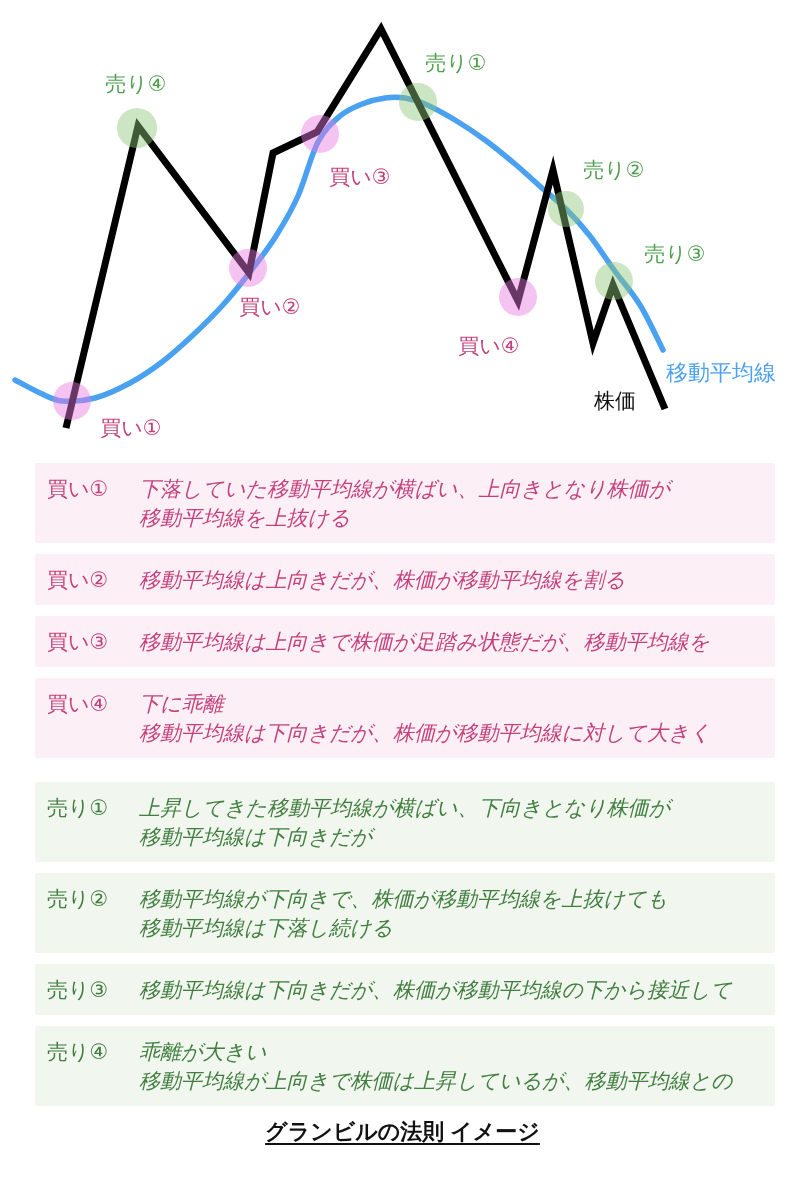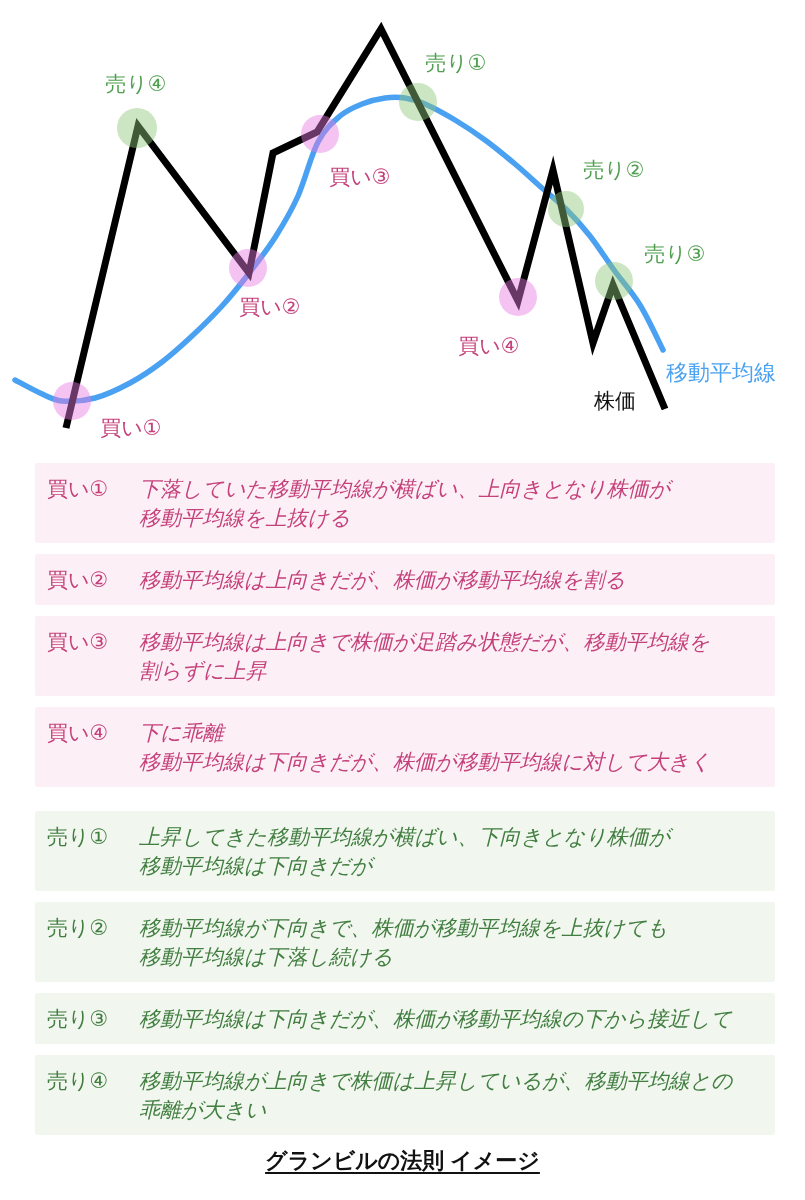--- a/index.html
+++ b/index.html
@@ -76,21 +76,20 @@
     <span class="sig-label">買い②</span>
     <div class="sig-desc">
       <div>移動平均線は上向きだが、株価が移動平均線を割る</div>
       <div></div>
     </div>
   </div>
   <div class="signal-box buy-box">
     <span class="sig-label">買い③</span>
     <div class="sig-desc">
       <div>移動平均線は上向きで株価が足踏み状態だが、移動平均線を</div>
-      <div>割らずに上昇</div>
     </div>
   </div>
   <div class="signal-box buy-box">
     <span class="sig-label">買い④</span>
     <div class="sig-desc">
       <div>下に乖離</div>
       <div>移動平均線は下向きだが、株価が移動平均線に対して大きく</div>
     </div>
   </div>
 </div>
@@ -112,19 +111,19 @@
   </div>
   <div class="signal-box sell-box">
     <span class="sig-label">売り③</span>
     <div class="sig-desc">
       <div>移動平均線は下向きだが、株価が移動平均線の下から接近して</div>
     </div>
   </div>
   <div class="signal-box sell-box">
     <span class="sig-label">売り④</span>
     <div class="sig-desc">
+      <div>乖離が大きい</div>
       <div>移動平均線が上向きで株価は上昇しているが、移動平均線との</div>
-      <div>乖離が大きい</div>
     </div>
   </div>
 </div>
 
 <div class="footer-title">グランビルの法則 イメージ</div>
 
 </body></html>

